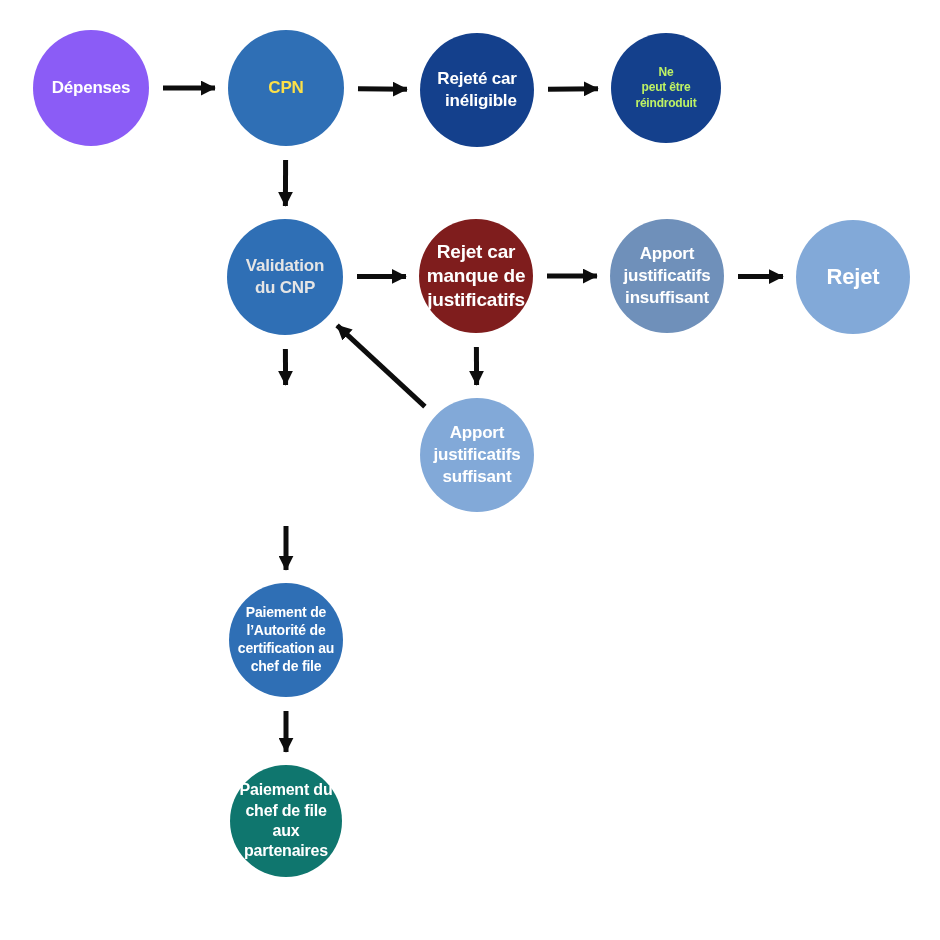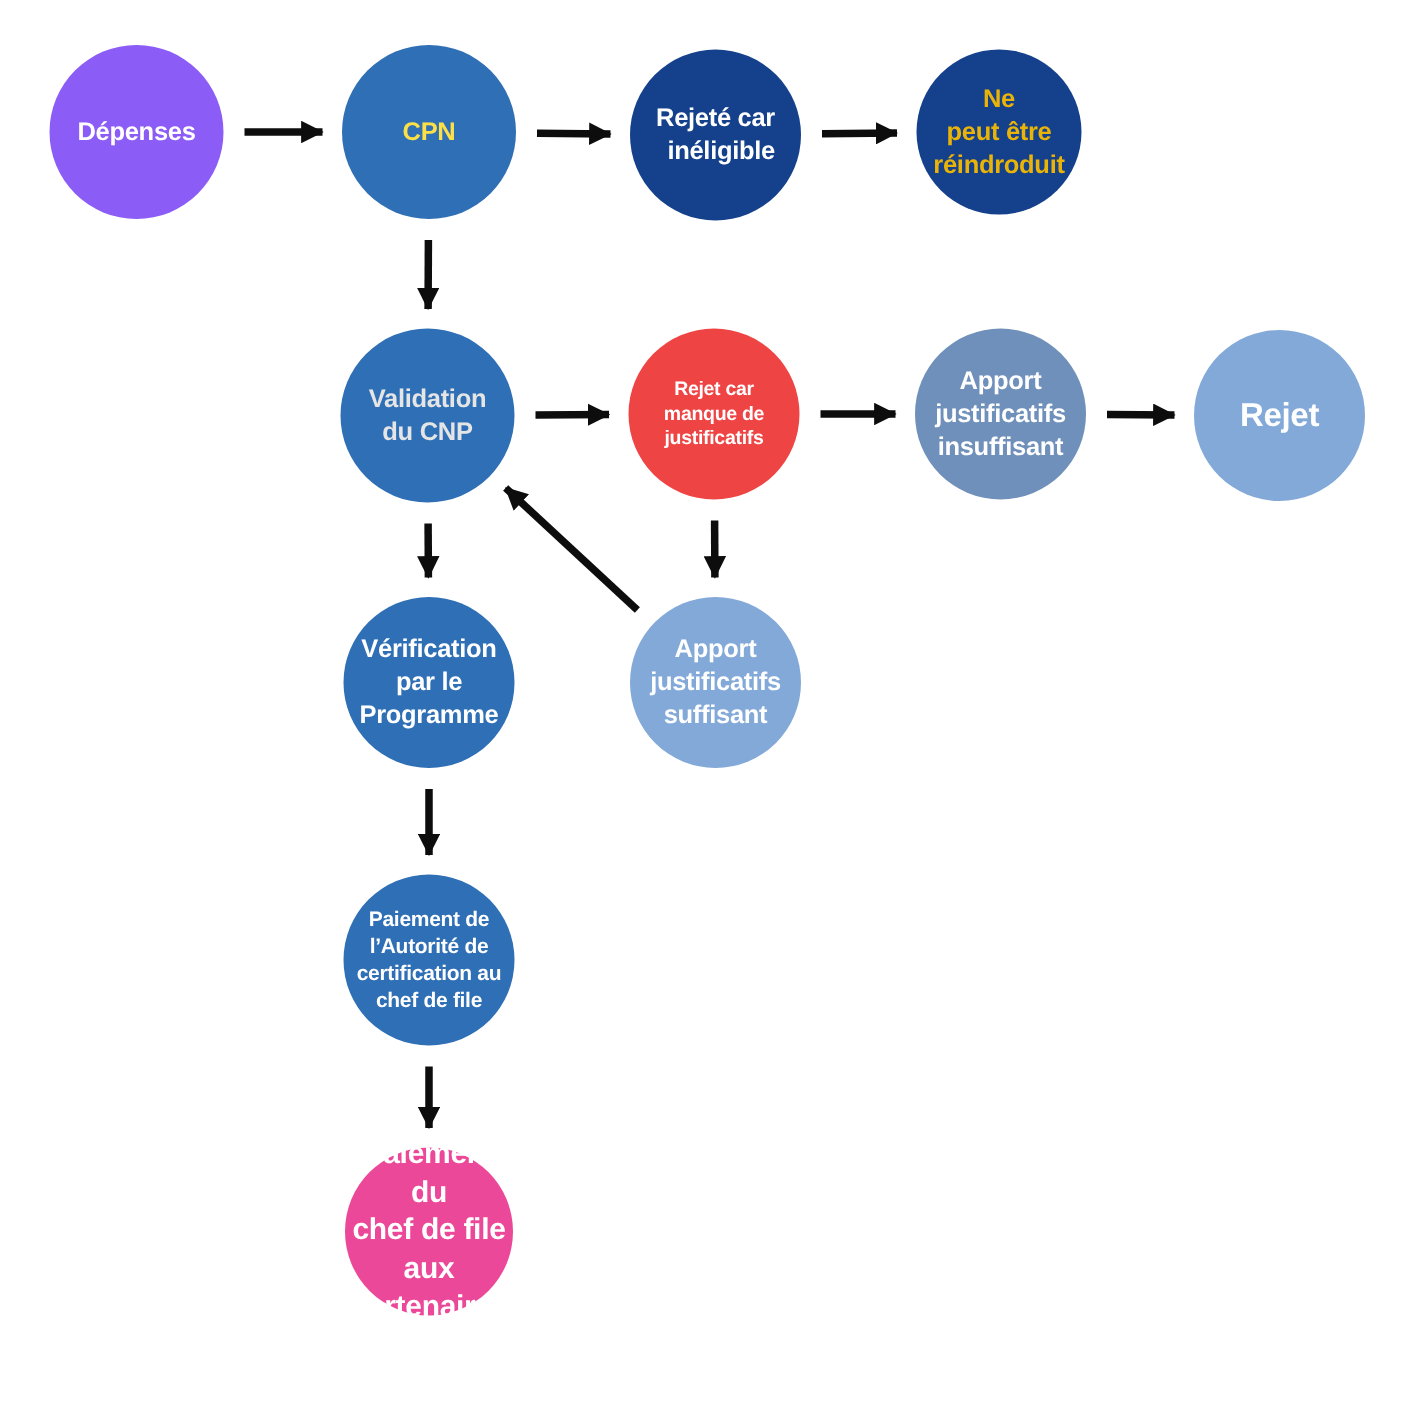--- a/index.html
+++ b/index.html
@@ -60,38 +60,35 @@
       <line x1="476.4" y1="347.0" x2="476.6" y2="385.0" stroke="#0D0D0D" stroke-width="5" marker-end="url(#arrowhead)"></line>
       <line x1="424.9" y1="406.7" x2="337.1" y2="325.3" stroke="#0D0D0D" stroke-width="5" marker-end="url(#arrowhead)"></line>
       <line x1="286.0" y1="526.0" x2="286.0" y2="570.0" stroke="#0D0D0D" stroke-width="5" marker-end="url(#arrowhead)"></line>
       <line x1="286.0" y1="711.0" x2="286.0" y2="752.0" stroke="#0D0D0D" stroke-width="5" marker-end="url(#arrowhead)"></line>
     </svg>
 
 <div class="node" style="left: 33px; top: 30px; width: 116px; height: 116px; background: #8b5cf6; color: rgb(255, 255, 255); font-size: 17px;">Dépenses</div>
     <div class="node" style="left: 228px; top: 30px; width: 116px; height: 116px; background: rgb(47, 111, 181); color: #fde047; font-size: 17px;">CPN</div>
     <div class="node" style="left: 420px; top: 33px; width: 114px; height: 114px; background: rgb(20, 64, 140); color: rgb(255, 255, 255); font-size: 17px; text-align: right;">Rejeté car
 inéligible</div>
-    <div class="node" style="left: 611px; top: 33px; width: 110px; height: 110px; background: rgb(20, 64, 140); color: #eab308; font-size: 17px;">Ne
+    <div class="node" style="left: 611px; top: 33px; width: 110px; height: 110px; background: rgb(20, 64, 140); color: #bef264; font-size: 12px;">Ne
 peut être
 réindroduit</div>
     <div class="node" style="left: 227px; top: 219px; width: 116px; height: 116px; background: rgb(47, 111, 181); color: #e5e5e5; font-size: 17px;">Validation
 du CNP</div>
-    <div class="node" style="left: 419px; top: 219px; width: 114px; height: 114px; background: #ef4444; color: rgb(255, 255, 255); font-size: 13px;">Rejet car
+    <div class="node" style="left: 419px; top: 219px; width: 114px; height: 114px; background: #7f1d1d; color: rgb(255, 255, 255); font-size: 19px;">Rejet car
 manque de
 justificatifs</div>
     <div class="node" style="left: 610px; top: 219px; width: 114px; height: 114px; background: rgb(111, 144, 186); color: rgb(255, 255, 255); font-size: 17px;">Apport
 justificatifs
 insuffisant</div>
     <div class="node" style="left: 796px; top: 220px; width: 114px; height: 114px; background: rgb(130, 169, 216); color: rgb(255, 255, 255); font-size: 22px;">Rejet</div>
-    <div class="node" style="left: 229px; top: 398px; width: 114px; height: 114px; background: rgb(47, 111, 181); color: rgb(255, 255, 255); font-size: 17px;">Vérification
-par le
-Programme</div>
     <div class="node" style="left: 420px; top: 398px; width: 114px; height: 114px; background: rgb(130, 169, 216); color: rgb(255, 255, 255); font-size: 17px;">Apport
 justificatifs
 suffisant</div>
     <div class="node" style="left: 229px; top: 583px; width: 114px; height: 114px; background: rgb(47, 111, 181); color: rgb(255, 255, 255); font-size: 14px;">Paiement de
 l’Autorité de
 certification au
 chef de file</div>
-    <div class="node" style="left: 230px; top: 765px; width: 112px; height: 112px; background: #ec4899; color: rgb(255, 255, 255); font-size: 20px;">Paiement du
+    <div class="node" style="left: 230px; top: 765px; width: 112px; height: 112px; background: #0f766e; color: rgb(255, 255, 255); font-size: 16px;">Paiement du
 chef de file aux
 partenaires</div>
   </div>
 
 </body></html>

